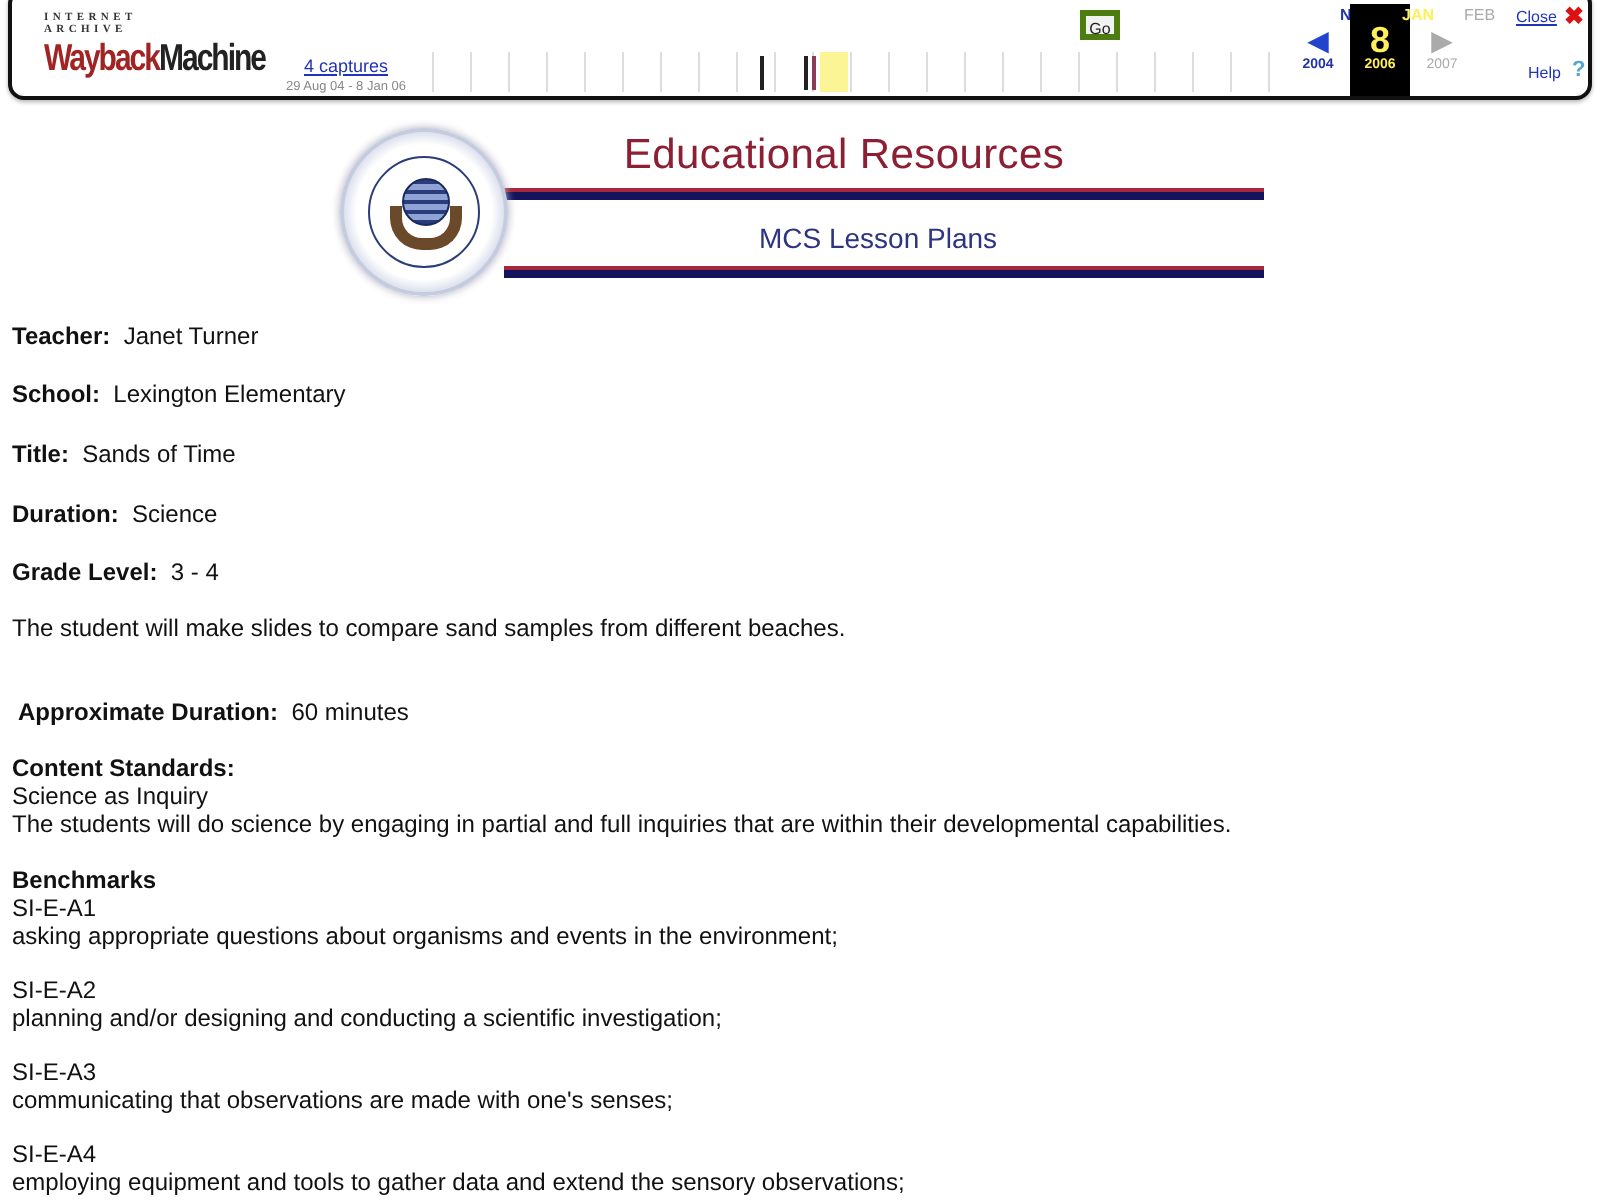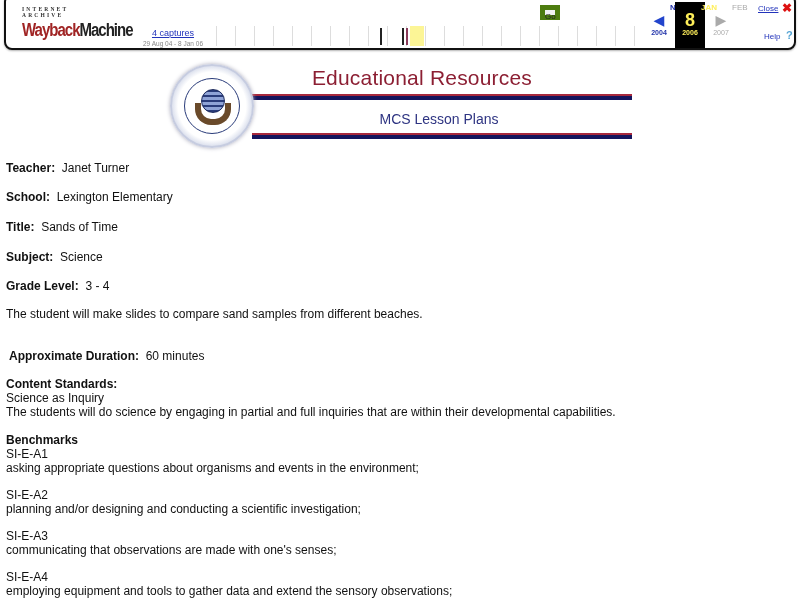--- a/index.html
+++ b/index.html
@@ -23,21 +23,21 @@
   .wb-captures { position: absolute; left: 124px; top: 32px; width: 86px; text-align: center; }
   .wb-captures a { font-size: 9px; color: #2233bb; text-decoration: underline; display: block; }
   .wb-captures .range { font-size: 6.5px; color: #888; margin-top: 2px; white-space: nowrap; }
   .wb-url {
     position: absolute; left: 216px; top: 10px; width: 310px; height: 14px;
     border: 1px solid #aaa; border-top-color: #666; font-size: 7.5px; color: #222; line-height: 12px;
     padding-left: 3px; white-space: nowrap; overflow: hidden; font-family: "Liberation Sans", sans-serif; background: #fff;
   }
   .wb-go {
     position: absolute; left: 534px; top: 9px; width: 20px; height: 15px;
-    border: 5px solid #4d7c0f; background: #f1f1f1; font-size: 8px; text-align: center; line-height: 13px; color: #222;
+    border: 3px solid #4d7c0f; background: #f1f1f1; font-size: 8px; text-align: center; line-height: 13px; color: #222;
   }
   .wb-timeline { position: absolute; left: 210px; top: 30px; width: 420px; height: 20px; }
   .wb-timeline .tick { position: absolute; top: 0; width: 1px; height: 20px; background: #ddd; }
   .wb-timeline .cap { position: absolute; top: 2px; width: 2px; height: 17px; background: #222; }
   .wb-timeline .cap.red { background: #8b3a5a; }
   .wb-timeline .cur { position: absolute; top: 0; width: 14px; height: 20px; background: #fcf596; }
   .wb-nav { position: absolute; left: 636px; top: 6px; width: 100px; height: 44px; }
   .wb-nav .col { position: absolute; top: 0; width: 30px; height: 46px; text-align: center; }
   .wb-nav .col.prev { left: 2px; }
   .wb-nav .col.curr { left: 33px; background: #000; }
@@ -185,21 +185,21 @@
   <div class="field" style="top:1px">
     <b>Teacher:</b>&nbsp; <span>Janet Turner</span>
   </div>
   <div class="field" style="top:30px">
     <b>School:</b>&nbsp; <span>Lexington Elementary</span>
   </div>
   <div class="field" style="top:60px">
     <b>Title:</b>&nbsp; <span>Sands of Time</span>
   </div>
   <div class="field" style="top:90px">
-    <b>Subject:</b>&nbsp; <span>Science</span>
+    <b>Duration:</b>&nbsp; <span>Science</span>
   </div>
   <div class="field" style="top:119px">
     <b>Grade Level:</b>&nbsp; <span>3 - 4</span>
   </div>
 
   <div class="block" style="top:147px">
     <div>The student will make slides to compare sand samples from different beaches.</div>
   </div>
 
   <div class="field" style="top:189px; left:3px">

